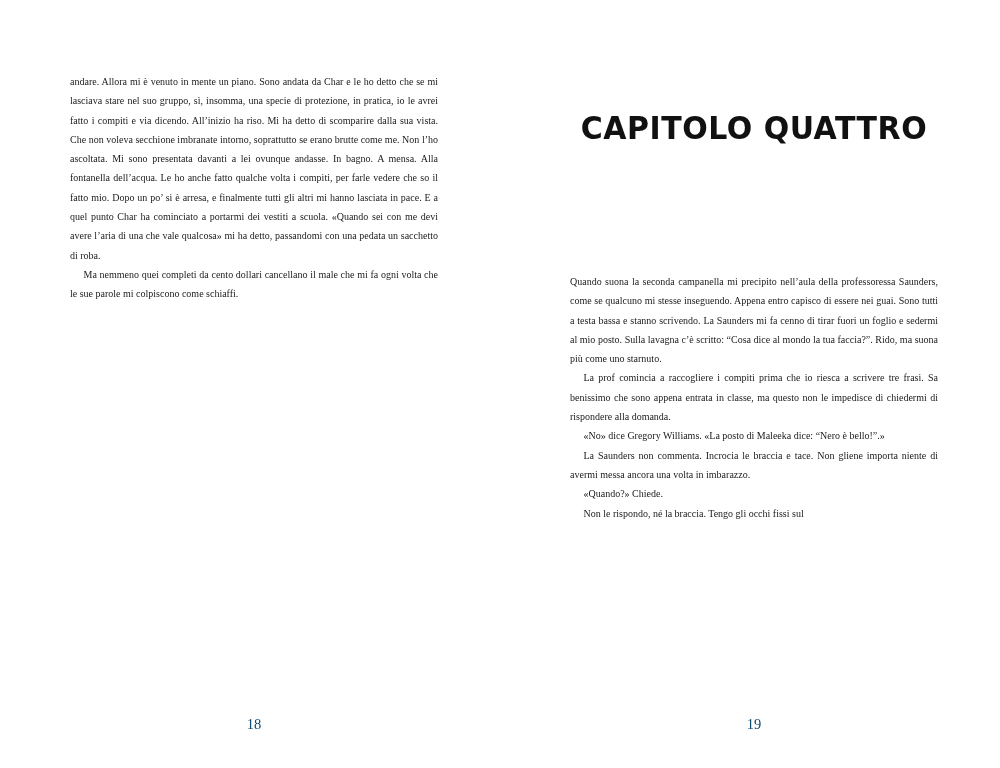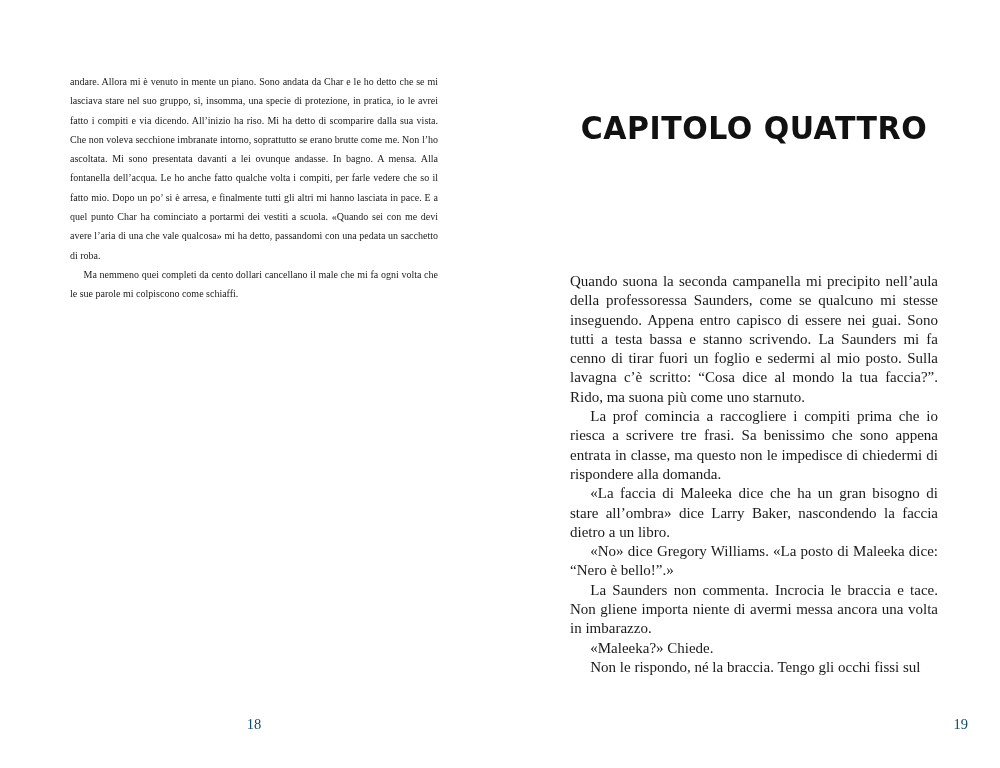--- a/index.html
+++ b/index.html
@@ -24,21 +24,21 @@
     width: 368px;
     font-size: 10px;
     line-height: 19.3px;
     text-align: justify;
   }
   .page-right-text {
     position: absolute;
     left: 570px;
     top: 272px;
     width: 368px;
-    font-size: 15px;
+    font-size: 10px;
     line-height: 19.3px;
     text-align: justify;
   }
   .chapter-title {
     position: absolute;
     left: 570px;
     top: 110px;
     width: 368px;
     text-align: center;
     font-family: "DejaVu Sans", sans-serif;
@@ -52,41 +52,40 @@
   .para.no-indent { text-indent: 0; }
   .page-number {
     position: absolute;
     width: 368px;
     top: 716px;
     text-align: center;
     font-size: 14.5px;
     color: #0c4a6e;
   }
   .page-number.left { left: 70px; }
-  .page-number.right { left: 600px; text-align: right; }
+  .page-number.right { left: 570px; }
 </style>
 </head>
 <body>
 
 <div class="spread">
 
   <div class="page-left-text">
     <p class="para no-indent">andare. Allora mi è venuto in mente un piano. Sono andata da Char e le ho detto che se mi lasciava stare nel suo gruppo, sì, insomma, una specie di protezione, in pratica, io le avrei fatto i compiti e via dicendo. All’inizio ha riso. Mi ha detto di scomparire dalla sua vista. Che non voleva secchione imbranate intorno, soprattutto se erano brutte come me. Non l’ho ascoltata. Mi sono presentata davanti a lei ovunque andasse. In bagno. A mensa. Alla fontanella dell’acqua. Le ho anche fatto qualche volta i compiti, per farle vedere che so il fatto mio. Dopo un po’ si è arresa, e finalmente tutti gli altri mi hanno lasciata in pace. E a quel punto Char ha cominciato a portarmi dei vestiti a scuola. «Quando sei con me devi avere l’aria di una che vale qualcosa» mi ha detto, passandomi con una pedata un sacchetto di roba.</p>
     <p class="para">Ma nemmeno quei completi da cento dollari cancellano il male che mi fa ogni volta che le sue parole mi colpiscono come schiaffi.</p>
   </div>
 
   <div class="page-number left">18</div>
 
   <h1 class="chapter-title">CAPITOLO QUATTRO</h1>
 
   <div class="page-right-text">
     <p class="para no-indent">Quando suona la seconda campanella mi precipito nell’aula della professoressa Saunders, come se qualcuno mi stesse inseguendo. Appena entro capisco di essere nei guai. Sono tutti a testa bassa e stanno scrivendo. La Saunders mi fa cenno di tirar fuori un foglio e sedermi al mio posto. Sulla lavagna c’è scritto: “Cosa dice al mondo la tua faccia?”. Rido, ma suona più come uno starnuto.</p>
     <p class="para">La prof comincia a raccogliere i compiti prima che io riesca a scrivere tre frasi. Sa benissimo che sono appena entrata in classe, ma questo non le impedisce di chiedermi di rispondere alla domanda.</p>
-    <p class="para">«La faccia di Maleeka dice che ha un gran bisogno di stare all’ombra» dice Larry Baker, nascondendo la faccia dietro a un libro.</p>
     <p class="para">«No» dice Gregory Williams. «La posto di Maleeka dice: “Nero è bello!”.»</p>
     <p class="para">La Saunders non commenta. Incrocia le braccia e tace. Non gliene importa niente di avermi messa ancora una volta in imbarazzo.</p>
-    <p class="para">«Maleeka?» Chiede.</p>
+    <p class="para">«Quando?» Chiede.</p>
     <p class="para">Non le rispondo, né la braccia. Tengo gli occhi fissi sul</p>
   </div>
 
   <div class="page-number right">19</div>
 
 </div>
 
 </body></html>

